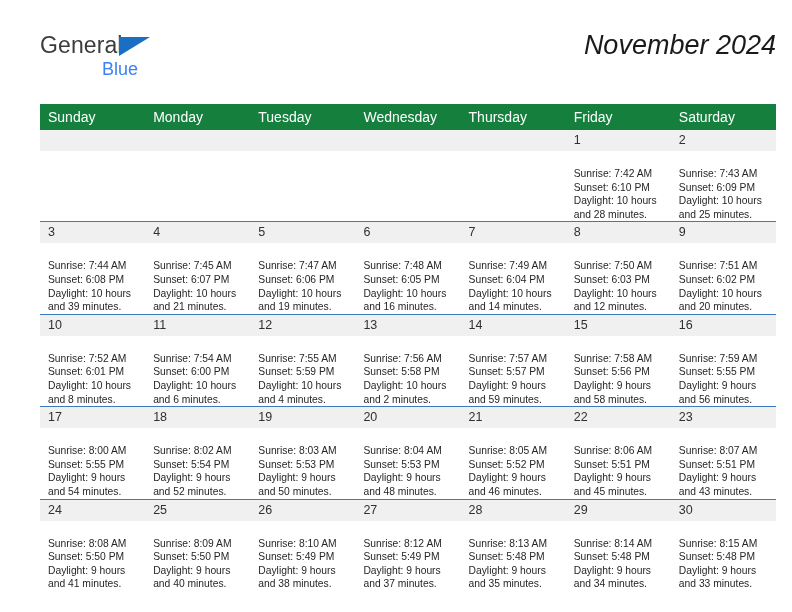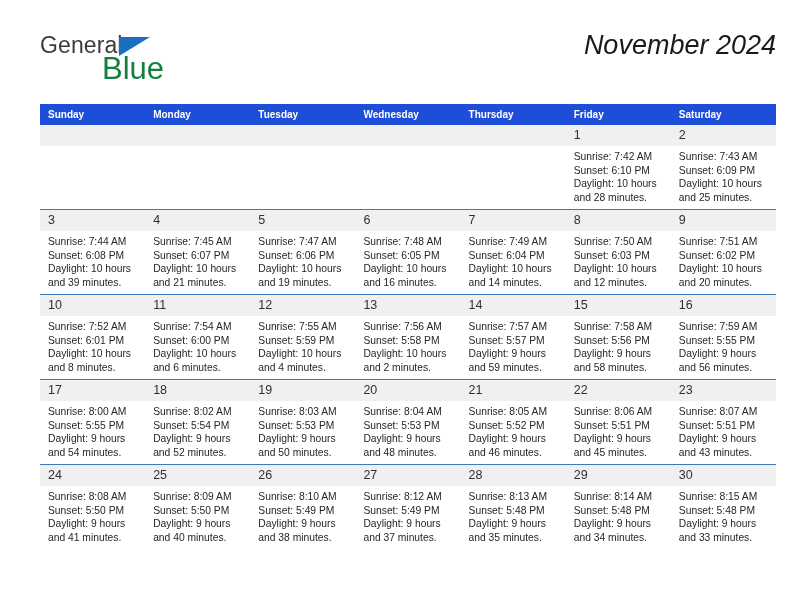--- a/index.html
+++ b/index.html
@@ -50,22 +50,22 @@
     top: 5px;
     width: 0;
     height: 0;
     border-left: 31px solid #1a6fc4;
     border-bottom: 19px solid transparent;
   }
   .brand-blue {
     position: absolute;
     left: 62px;
     top: 24px;
-    font-size: 31px;
-    color: #15803d;
+    font-size: 18px;
+    color: #3b82f6;
     line-height: 26px;
   }
   .title-block {
     position: absolute;
     right: 0;
     top: 0;
     text-align: right;
     font-style: italic;
   }
   .cal-title {
@@ -85,24 +85,24 @@
   
   .calendar {
     position: absolute;
     left: 28px;
     top: 104px;
     width: 736px;
     border-collapse: collapse;
     table-layout: fixed;
   }
   .calendar th {
-    background: #1d4ed8;
+    background: #15803d;
     color: #ffffff;
-    font-size: 10px;
-    font-weight: bold;
+    font-size: 14px;
+    font-weight: normal;
     text-align: left;
     padding: 5px 0 5px 8px;
     height: 11px;
     border: none;
   }
   .calendar td {
     vertical-align: top;
     padding: 0;
     border: none;
     border-top: 1px solid #3a7abd;
@@ -118,21 +118,21 @@
     font-size: 12.5px;
     color: #303030;
     padding: 3px 0 4px 8px;
     line-height: 14px;
     min-height: 14px;
   }
   .daynum.empty {
     color: transparent;
   }
   .info {
-    padding: 4px 6px 0 8px;
+    padding: 16px 6px 0 8px;
     font-size: 10.3px;
     line-height: 13.6px;
     color: #262626;
   }
   .info div {
     white-space: normal;
   }
 </style>
 </head>
 <body>

